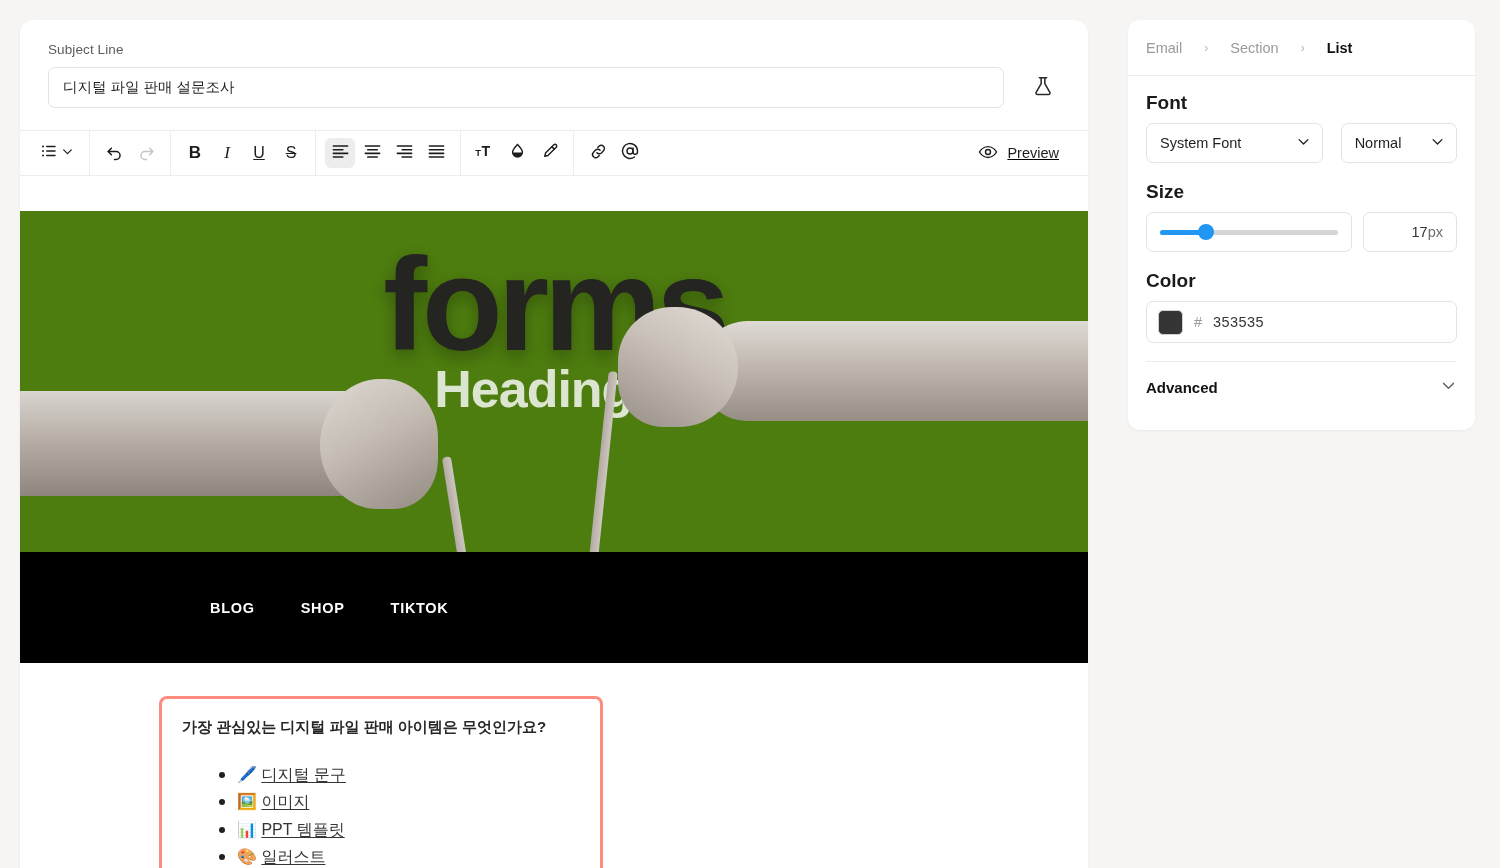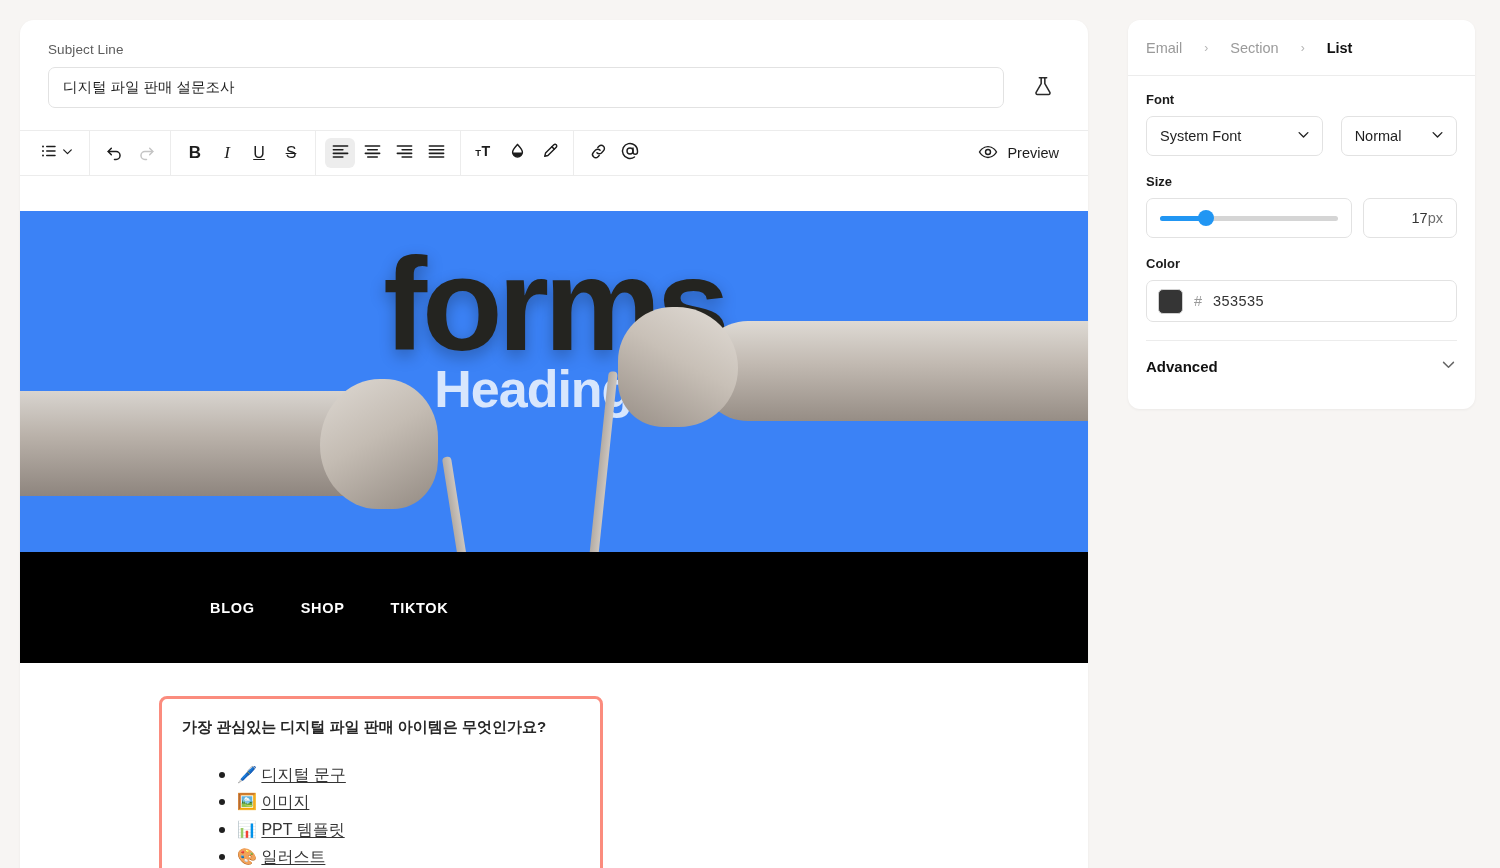--- a/index.html
+++ b/index.html
@@ -85,21 +85,21 @@
 
   .tb-group {
     display: flex;
     align-items: center;
     height: 100%;
     padding: 0 9px;
     border-right: 1px solid #ececec;
     gap: 2px;
   }
   .tb-group.first { padding-left: 14px; }
-  .tb-group.last { border-right: none; flex: 1; }
+  .tb-group.last { border-right: none; flex: 1; text-decoration: underline; }
 
   .tb-btn {
     width: 30px;
     height: 30px;
     display: flex;
     align-items: center;
     justify-content: center;
     border: none;
     background: transparent;
     border-radius: 6px;
@@ -137,21 +137,21 @@
     position: absolute;
     left: 0; right: 0;
     top: 191px;
     bottom: 0;
     background: #ffffff;
   }
 
   .hero {
     position: relative;
     height: 341px;
-    background: #3b82f6;
+    background: #4d7c0f;
     overflow: hidden;
   }
 
   .hero-forms {
     position: absolute;
     left: 50%;
     top: 28px;
     transform: translateX(-50%);
     font-size: 132px;
     font-weight: bold;
@@ -313,21 +313,21 @@
     border-bottom: 1px solid #ececec;
     font-size: 14.5px;
   }
   .bc-item { color: #9a9a9a; cursor: pointer; }
   .bc-item.current { color: #111111; font-weight: bold; cursor: default; }
   .bc-sep { color: #b5b5b5; font-size: 12px; }
 
   .props-body { padding: 16px 18px 18px 18px; }
 
   .field-label {
-    font-size: 13px;
+    font-size: 19px;
     font-weight: bold;
     color: #1a1a1a;
     margin-bottom: 9px;
   }
 
   .row { display: flex; gap: 18px; }
 
   .select-box {
     height: 40px;
     border: 1px solid #e2e2e2;

